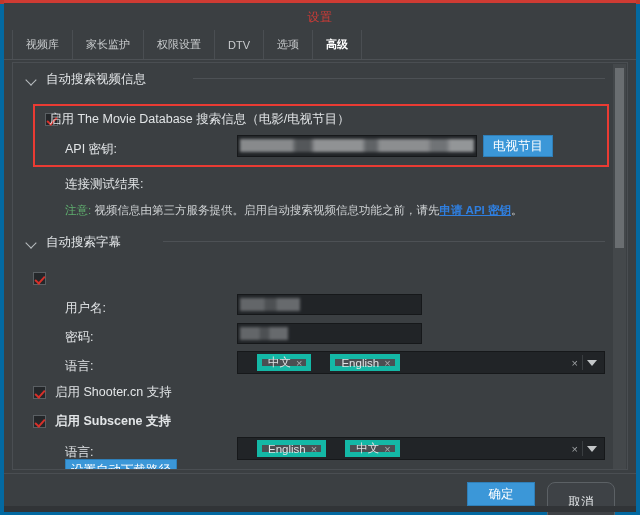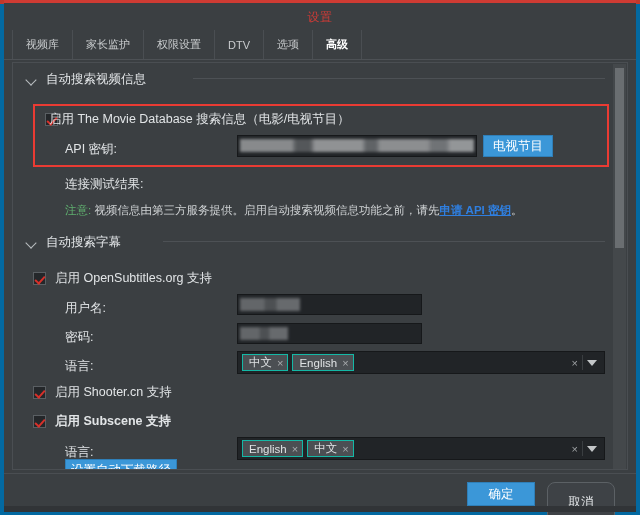--- a/index.html
+++ b/index.html
@@ -226,26 +226,27 @@
     box-sizing: border-box;
     display: flex;
     align-items: center;
     padding-left: 4px;
   }
   .tag {
     display: flex;
     align-items: center;
     height: 17px;
     background: #4b4f53;
-    border: 1px solid #14b8a6;
+    border: 5px solid #14b8a6;
     margin-right: 4px;
     padding: 0 4px 0 6px;
     font-size: 11.5px;
     color: #dfe2e4;
     box-sizing: border-box;
+    margin-left: 15px;
   }
   .tag .x {
     margin-left: 5px;
     color: #a8abae;
     font-size: 11px;
   }
   .tagbox .clear {
     position: absolute;
     right: 26px;
     color: #9ea1a4;
@@ -360,21 +361,20 @@
           <span class="warn">注意:</span><span class="body"> 视频信息由第三方服务提供。启用自动搜索视频信息功能之前，请先</span><span class="link">申请 API 密钥</span><span class="body">。</span>
         </div>
 
         <div class="group-header" style="left:12px; top:171px;text-align:center;">
           <span class="chev"></span>
           <span>自动搜索字幕</span>
         </div>
         <div class="group-rule" style="left:150px; top:178px; width:442px;"></div>
 
         <div class="cb" style="left:20px; top:209px;"></div>
-        <div class="lbl" style="left:42px; top:207px;">启用 OpenSubtitles.org 支持</div>
 
         <div class="lbl" style="left:52px; top:237px;text-align:center;">用户名:</div>
         <div class="field" style="left:224px; top:231px; width:185px; height:21px;">
           <div class="redacted dark" style="left:2px; top:3px; width:60px; height:13px;"></div>
         </div>
 
         <div class="lbl" style="left:52px; top:266px;">密码:</div>
         <div class="field" style="left:224px; top:260px; width:185px; height:21px;">
           <div class="redacted dark" style="left:2px; top:3px; width:48px; height:13px;"></div>
         </div>

